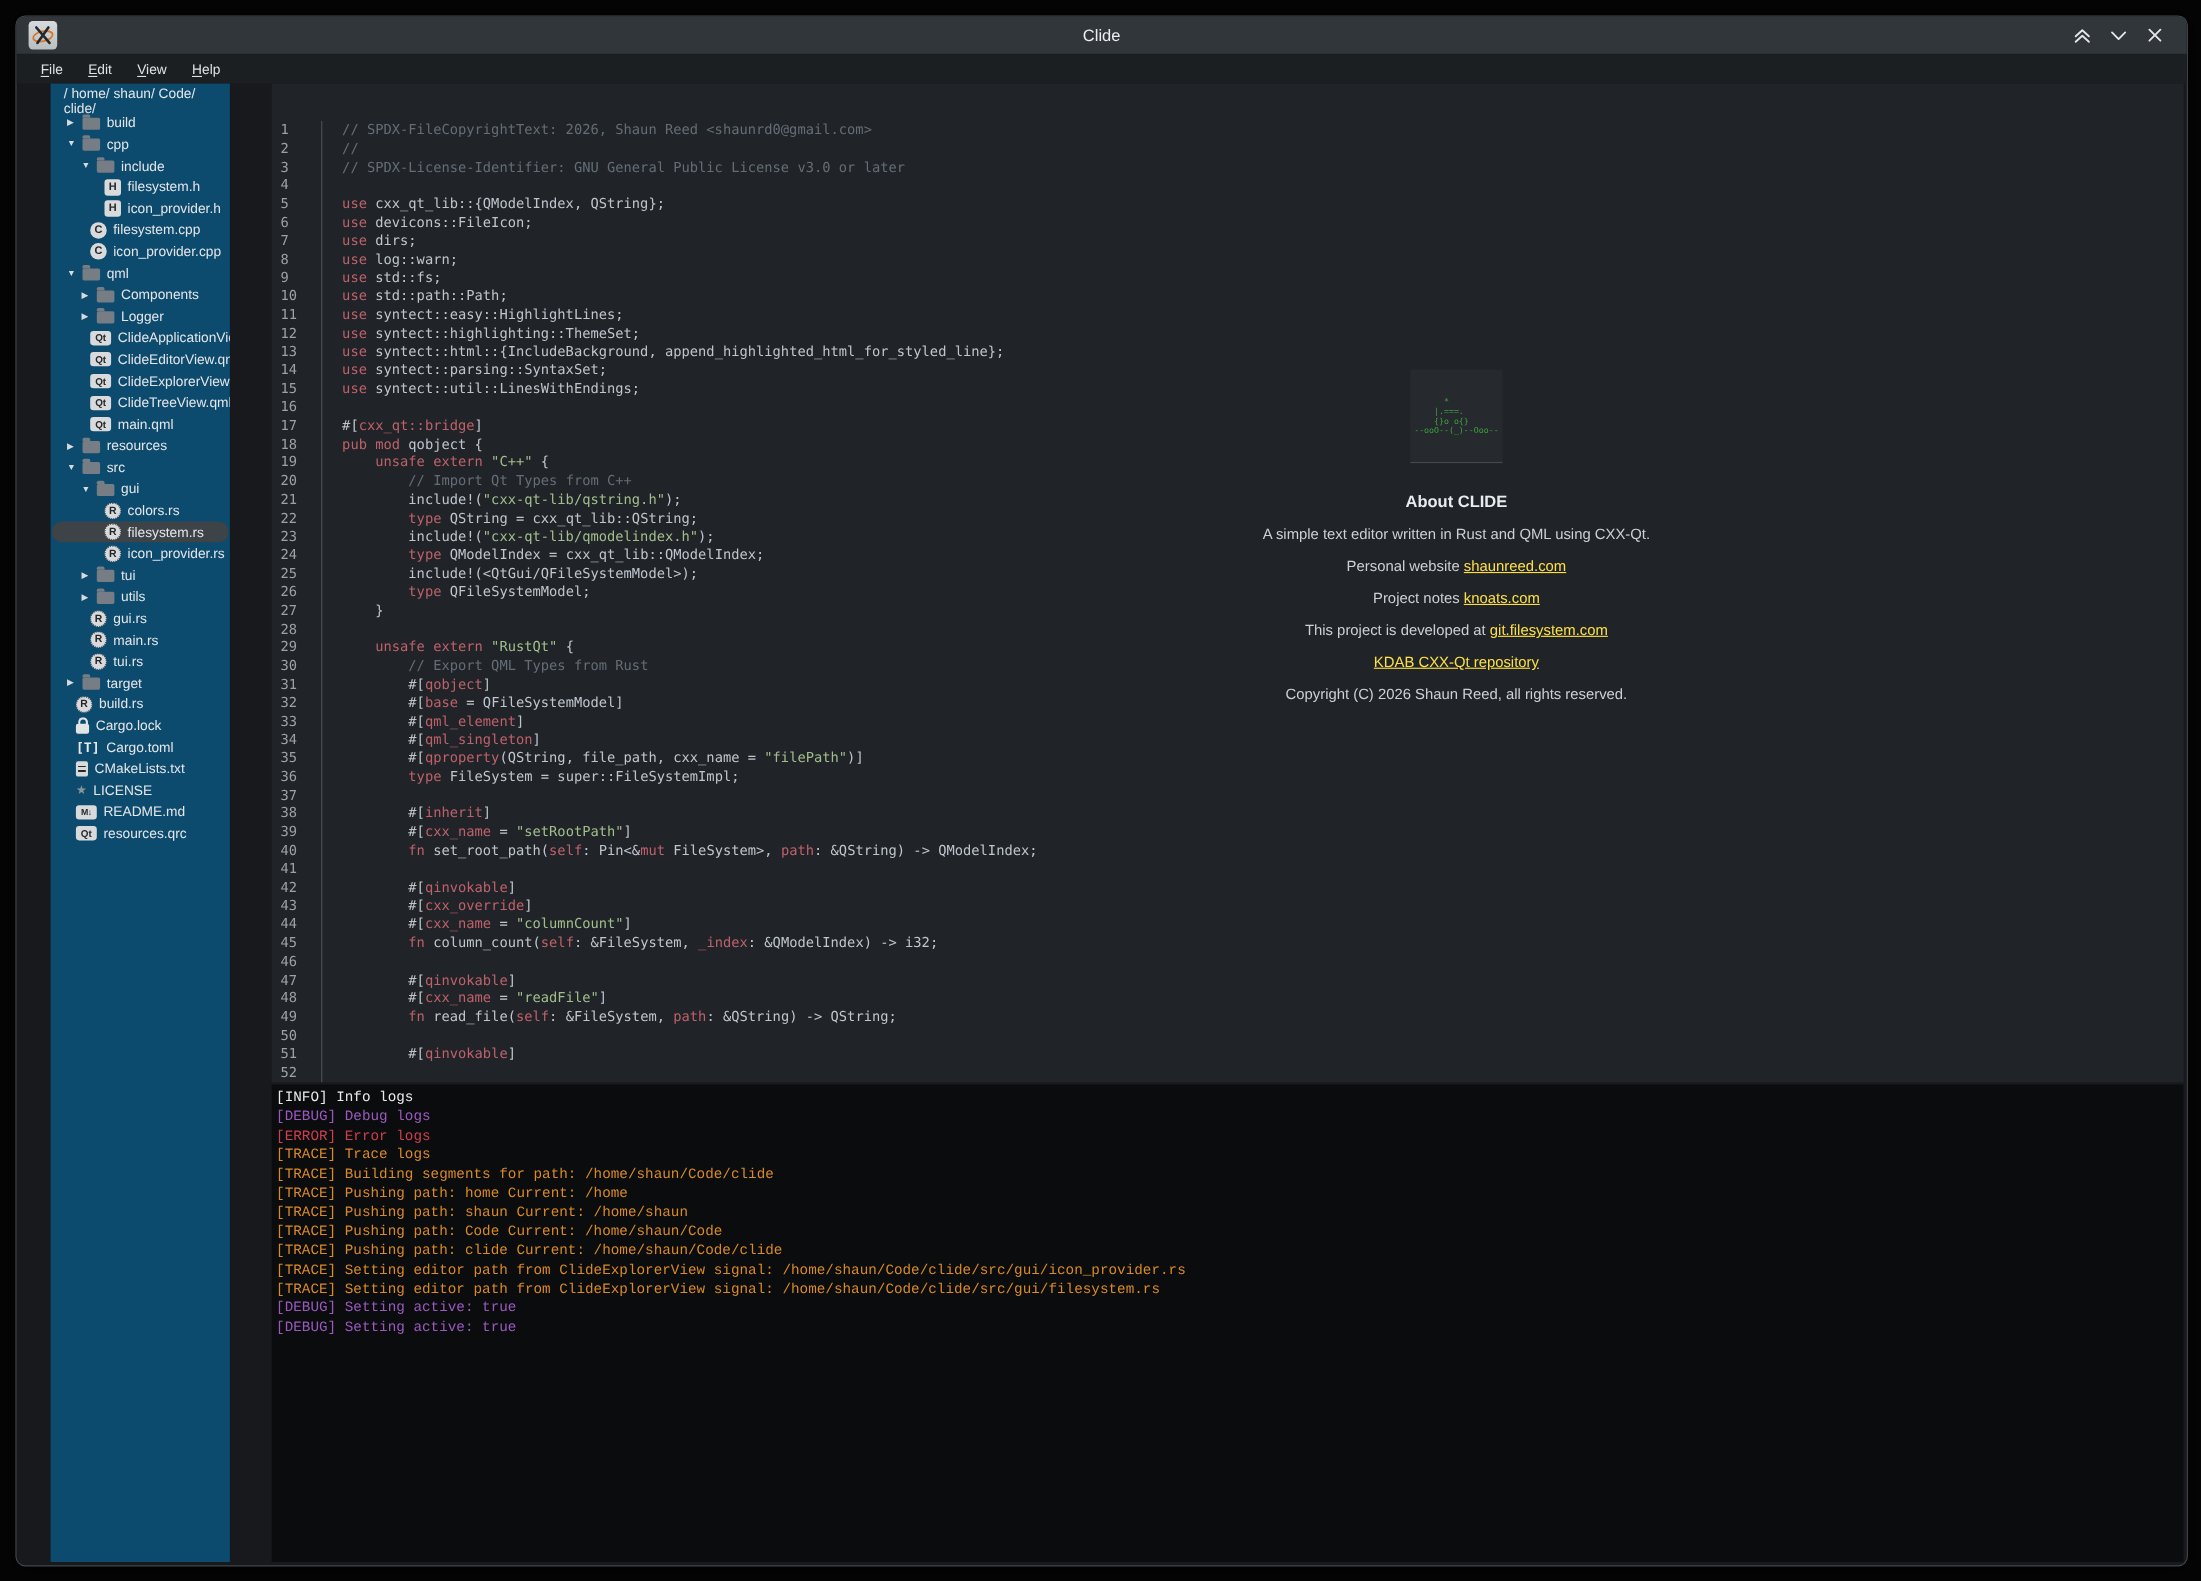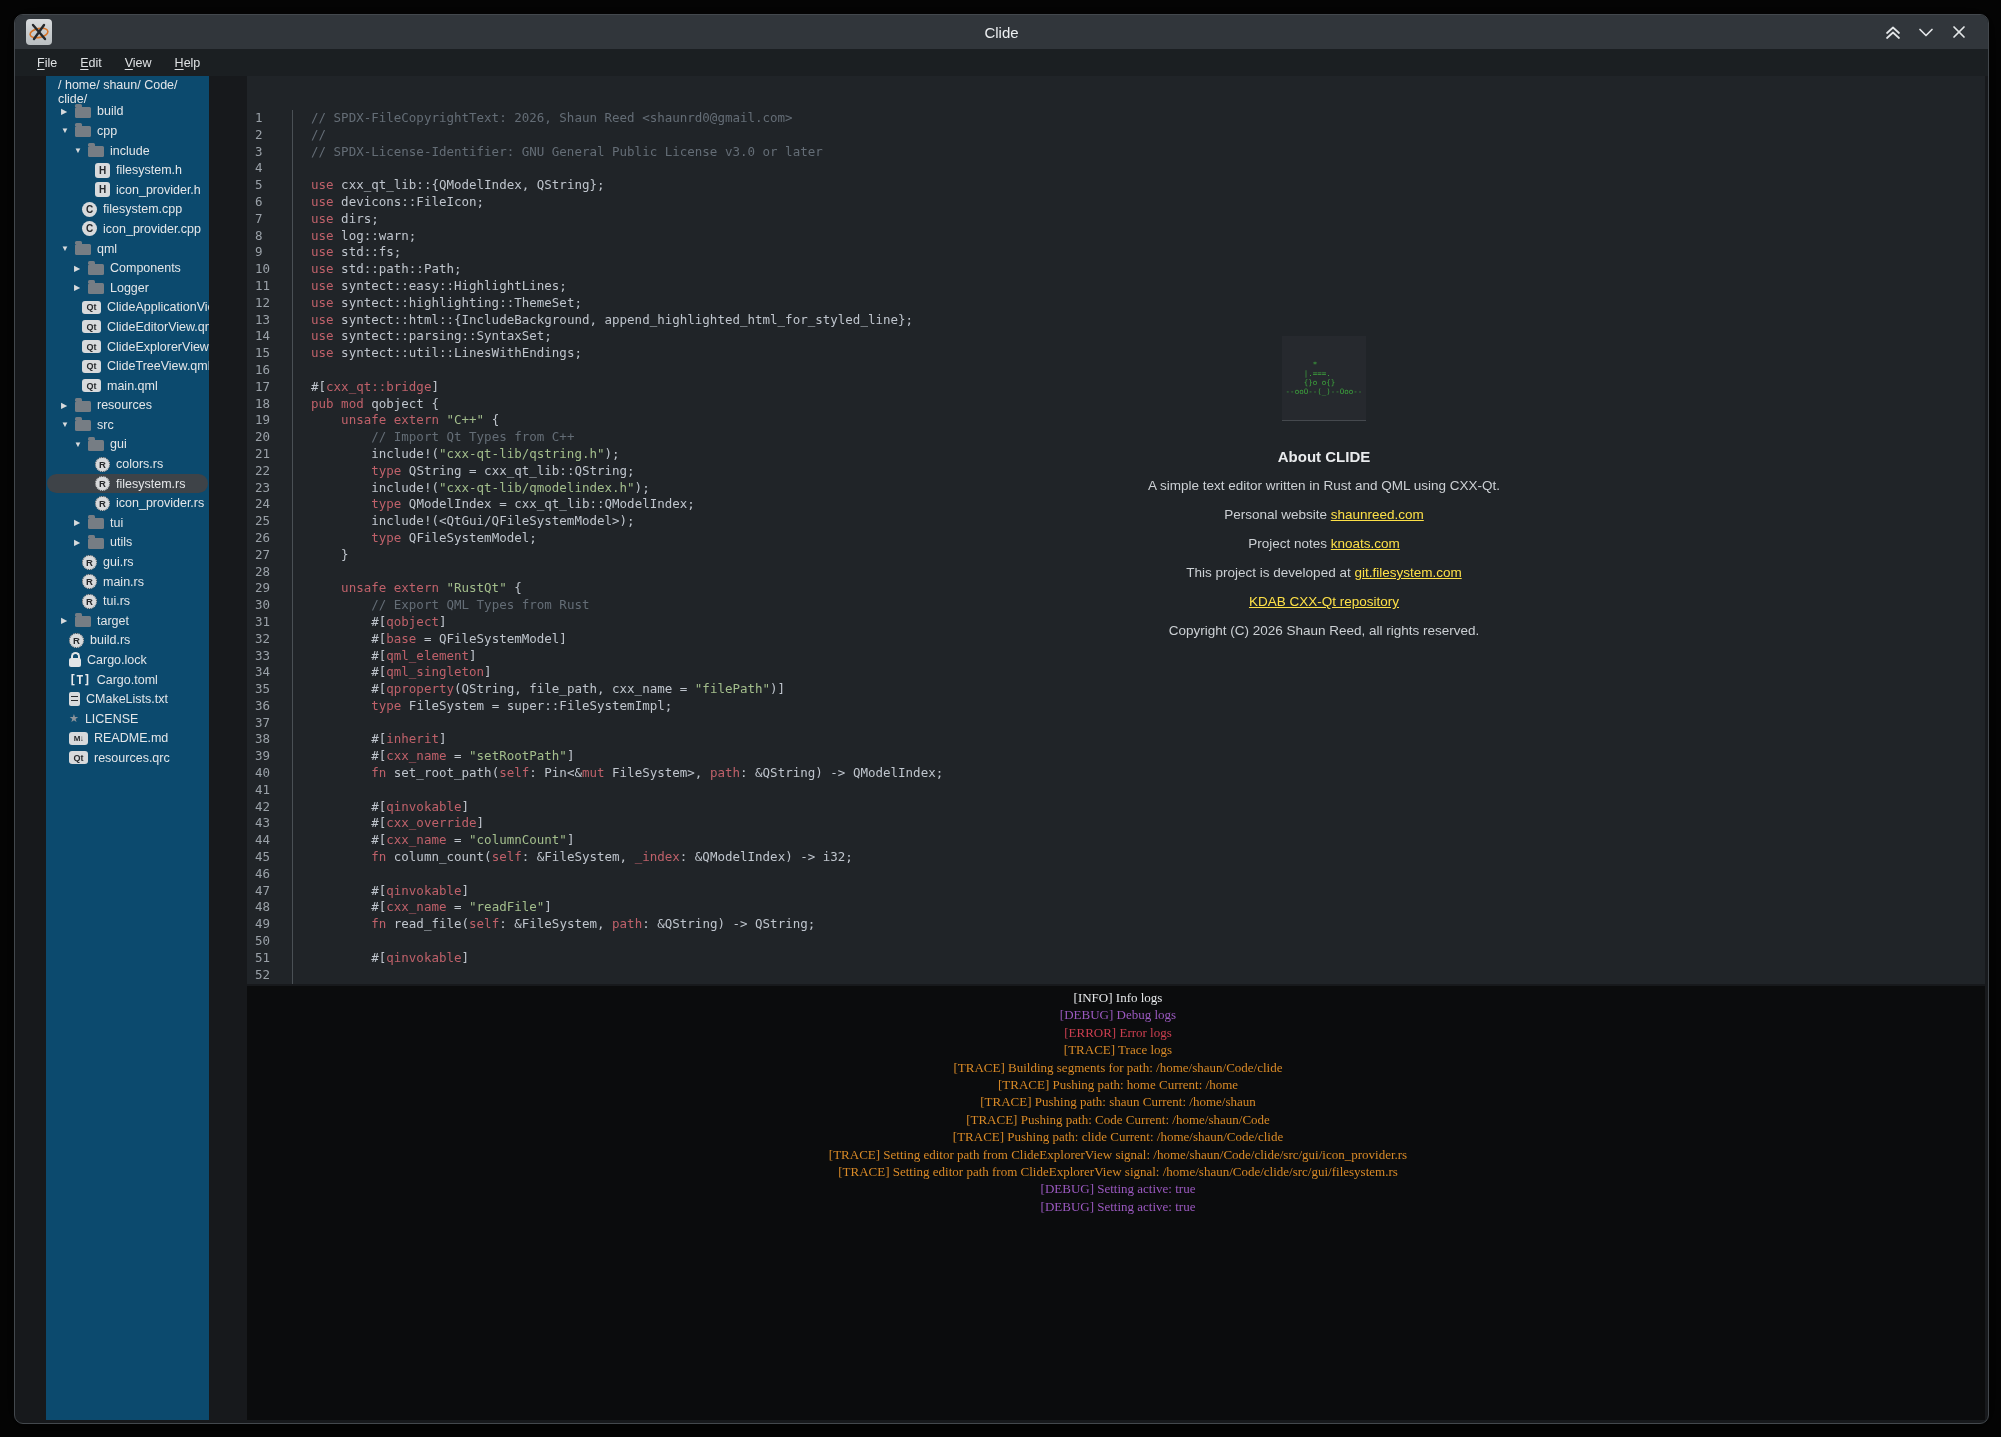--- a/index.html
+++ b/index.html
@@ -55,21 +55,21 @@
   
   #about{position:absolute;left:777px;top:0;width:600px;text-align:center;}
   #logo-box{width:84px;height:84px;margin:260px auto 0;background:#26292e;border-bottom:1px solid #45494e;
     display:flex;align-items:center;justify-content:center;}
   #ascii-art{margin:0;color:#3da53d;font-family:"DejaVu Sans Mono",monospace;font-size:7.5px;line-height:9px;text-align:left;}
   #about-title{margin:27px 0 0;color:#e9ebed;font-size:15px;font-weight:bold;}
   .about-line{margin:13px 0 0;color:#ccd0d4;font-size:13.5px;height:16px;}
   .about-line a{color:#fde047;}
   
   #log{position:absolute;left:232px;top:971px;right:3px;bottom:3px;background:#0b0c0d;overflow:hidden;padding:3px 0 0 4px;}
-  .log-line{height:17.4px;line-height:17.4px;font-family:Liberation Serif, serif;font-size:13px;white-space:pre;text-align:center;}
+  .log-line{height:17.4px;line-height:17.4px;font-family:Liberation Mono, monospace;font-size:13px;white-space:pre;}
   .log-info{color:#e8eaec}.log-warn{color:#b0a63e}.log-debug{color:#9b59c0}.log-error{color:#cd3f50}.log-trace{color:#d98a27}
 </style>
 </head>
 <body>
 
 <div id="window">
 
   <div id="titlebar">
     <div id="app-icon">
       <svg width="20" height="20" viewBox="0 0 20 20">

